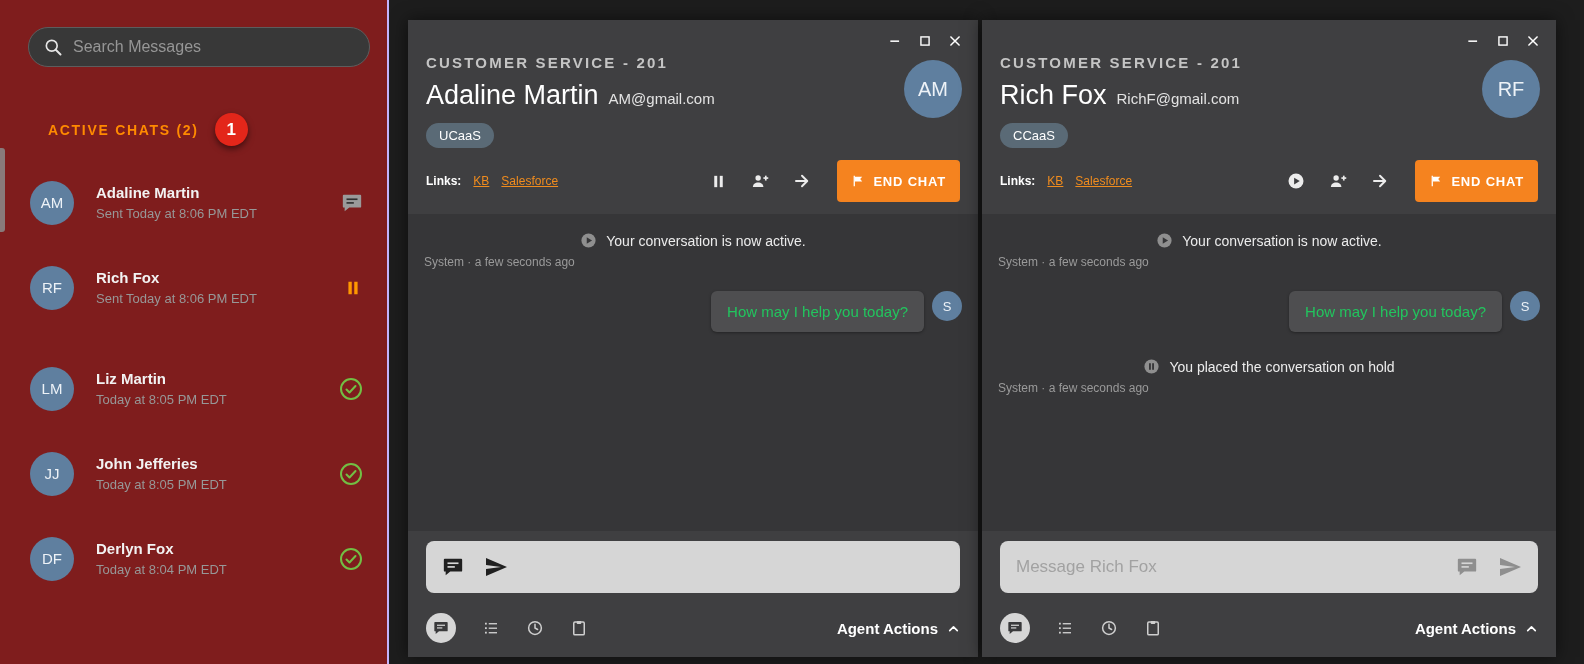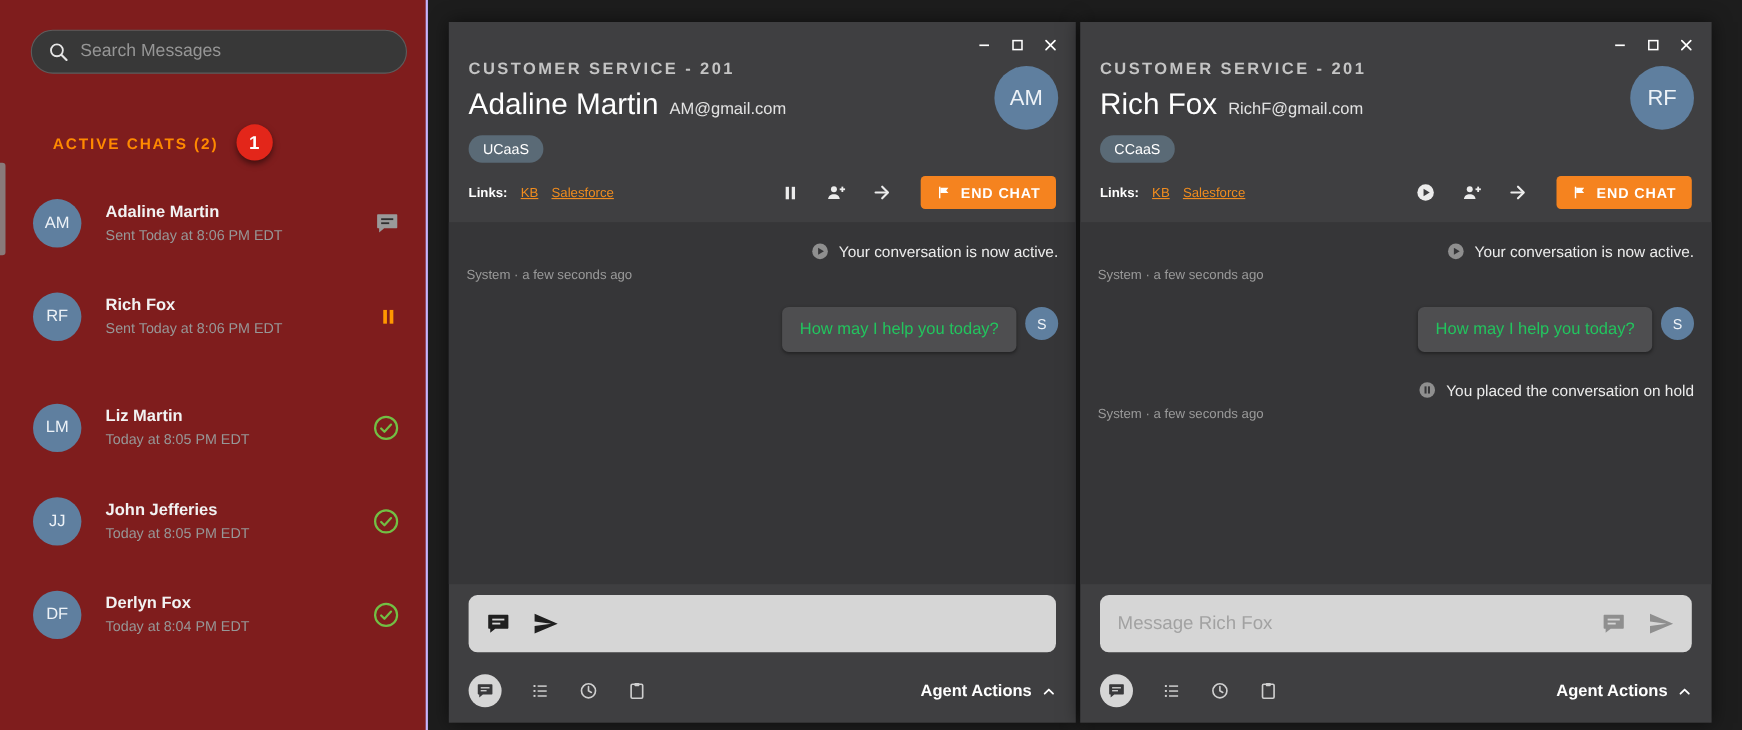--- a/index.html
+++ b/index.html
@@ -54,25 +54,25 @@
   .head-avatar { position:absolute; right:16px; top:10px; width:58px; height:58px;
     border-radius:50%; background:#5f7f9f; color:#edf2f7; font-size:20px;
     display:flex; align-items:center; justify-content:center; }
   .tag-pill { display:inline-block; margin-top:12px; padding:5px 13px;
     border-radius:13px; background:#5a6a76; color:#fff; font-size:13px; }
   .links-row { display:flex; align-items:center; margin-top:12px; padding-bottom:12px; }
   .links-label { font-size:12px; font-weight:700; color:#fff; }
   .link { font-size:12px; color:#f08c1e; text-decoration:underline; margin-left:12px; cursor:pointer; }
   .toolbar { margin-left:auto; display:flex; align-items:center; gap:24px; color:#ececec; }
   .icon-btn { display:flex; cursor:pointer; }
-  .end-chat-btn { display:flex; align-items:center; gap:8px; height:30px; padding:0 14px;
+  .end-chat-btn { display:flex; align-items:center; gap:8px; height:42px; padding:0 14px;
     border-radius:4px; background:#f5831f; color:#fff; font-size:13px; font-weight:700;
     letter-spacing:.8px; margin-left:2px; cursor:pointer; border:none; font-family:inherit; }
   .chat-body { flex:1; background:#363638; padding:18px 16px 0; overflow:hidden; }
-  .sys-msg { display:flex; align-items:center; justify-content:flex-end; gap:9px;
+  .sys-msg { display:flex; align-items:center; justify-content:center; gap:9px;
     color:#ececec; font-size:14px; }
   .sys-icon { color:#8f8f8f; display:flex; }
   .sys-meta { text-align:left; color:#9a9a9a; font-size:12px; margin-top:6px; }
   .bubble-row { display:flex; justify-content:flex-end; align-items:flex-start;
     gap:8px; margin-top:22px; }
   .bubble { background:#4e4e50; border-radius:6px; padding:12px 16px; color:#22c55e;
     font-size:15px; box-shadow:0 1px 3px rgba(0,0,0,.35); }
   .mini-avatar { width:30px; height:30px; border-radius:50%; background:#5f7f9f;
     color:#edf2f7; font-size:13px; display:flex; align-items:center;
     justify-content:center; flex:none; }

